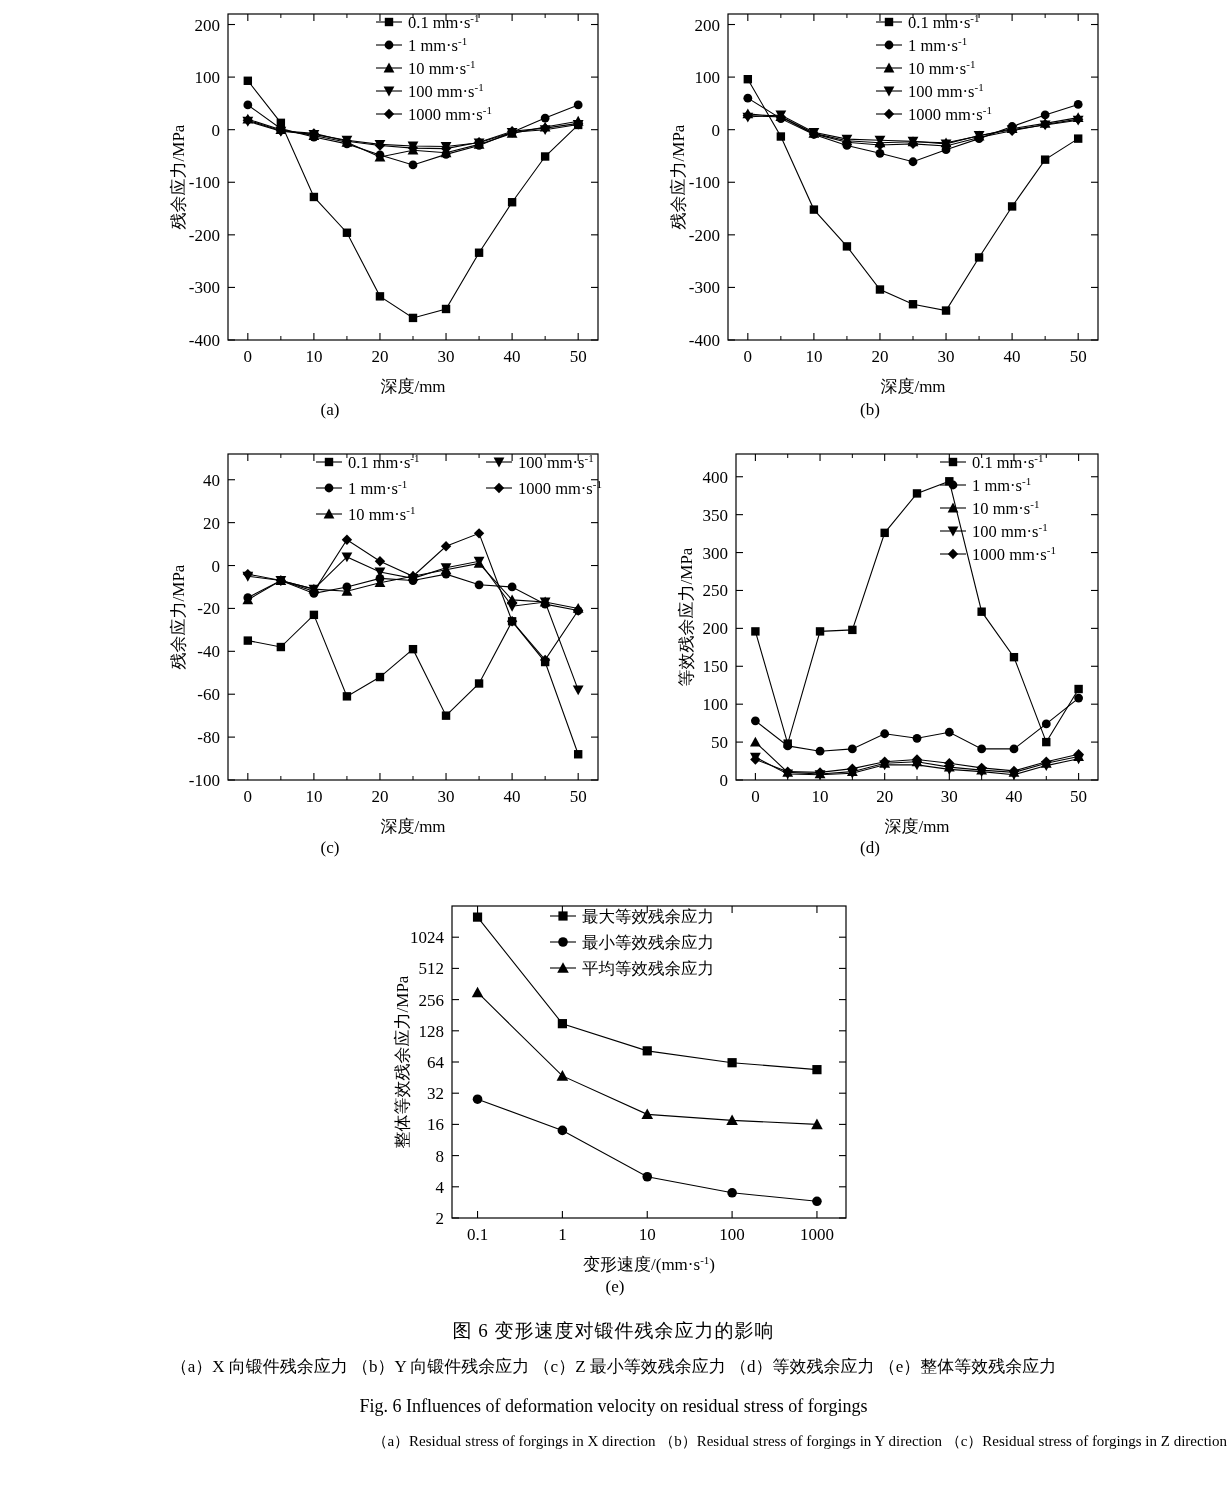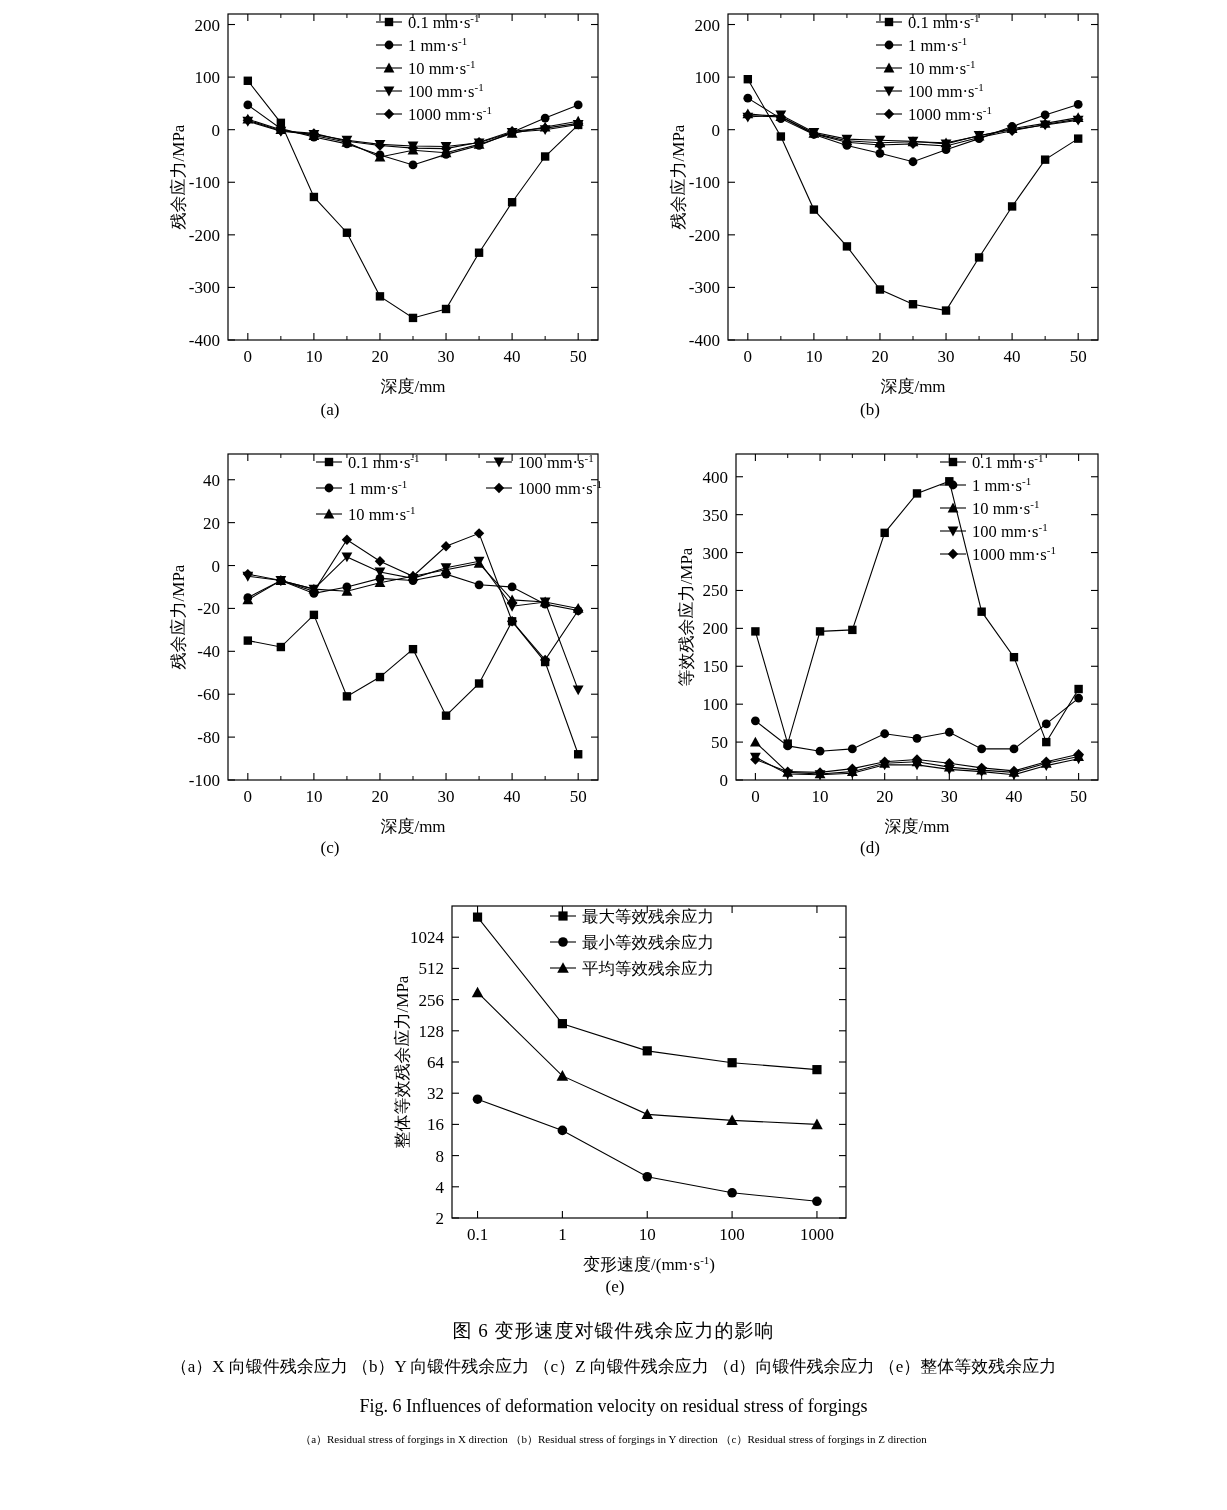--- a/index.html
+++ b/index.html
@@ -19,21 +19,21 @@
     font-family:"Liberation Serif", serif;
     text-align:center;
   }
   .caption{
     position:absolute;left:0;width:1227px;text-align:center;
     font-family:"Liberation Serif", serif;
   }
   .cap-cn-title{font-size:19px;letter-spacing:1px;}
   .cap-cn-sub{font-size:17px;}
   .cap-en-title{font-size:18px;}
-  .cap-en-sub{font-size:11px;}
+  .cap-en-sub{font-size:15px;text-align:right;}
 </style>
 </head>
 <body>
 
 <div class="page">
 
   <div class="panel" style="left:150px;top:0px;">
     <svg width="470" height="400" id="svg-a">
         <g>
           <rect x="78" y="14" width="370" height="326" fill="none" stroke="#000" stroke-width="1.2"></rect>
@@ -705,17 +705,17 @@
           <text x="222" y="58" font-size="16.5" font-family="&quot;Liberation Serif&quot;, serif" fill="#000" text-anchor="start"><tspan>最小等效残余应力</tspan></text>
           <line x1="190" y1="78" x2="216" y2="78" stroke="#000" stroke-width="1.1"></line>
           <polygon points="203,72.2 197.2,82.756 208.8,82.756" fill="#000"></polygon>
           <text x="222" y="84" font-size="16.5" font-family="&quot;Liberation Serif&quot;, serif" fill="#000" text-anchor="start"><tspan>平均等效残余应力</tspan></text>
         </g>
       </svg>
   </div>
   <div class="sub-label" style="left:575px;top:1277px;width:80px;">(e)</div>
 
   <div class="caption cap-cn-title" style="top:1318px;">图 6    变形速度对锻件残余应力的影响</div>
-  <div class="caption cap-cn-sub" style="top:1355px;">（a）X 向锻件残余应力     （b）Y 向锻件残余应力     （c）Z 向锻件残余应力     （d）向锻件残余应力     （e）整体等效残余应力</div>
+  <div class="caption cap-cn-sub" style="top:1355px;">（a）X 向锻件残余应力     （b）Y 向锻件残余应力     （c）Z 最小等效残余应力     （d）等效残余应力     （e）整体等效残余应力</div>
   <div class="caption cap-en-title" style="top:1396px;">Fig. 6    Influences of deformation velocity on residual stress of forgings</div>
   <div class="caption cap-en-sub" style="top:1432px;">（a）Residual stress of forgings in X direction      （b）Residual stress of forgings in Y direction      （c）Residual stress of forgings in Z direction</div>
 
 </div>
 
 </body></html>

